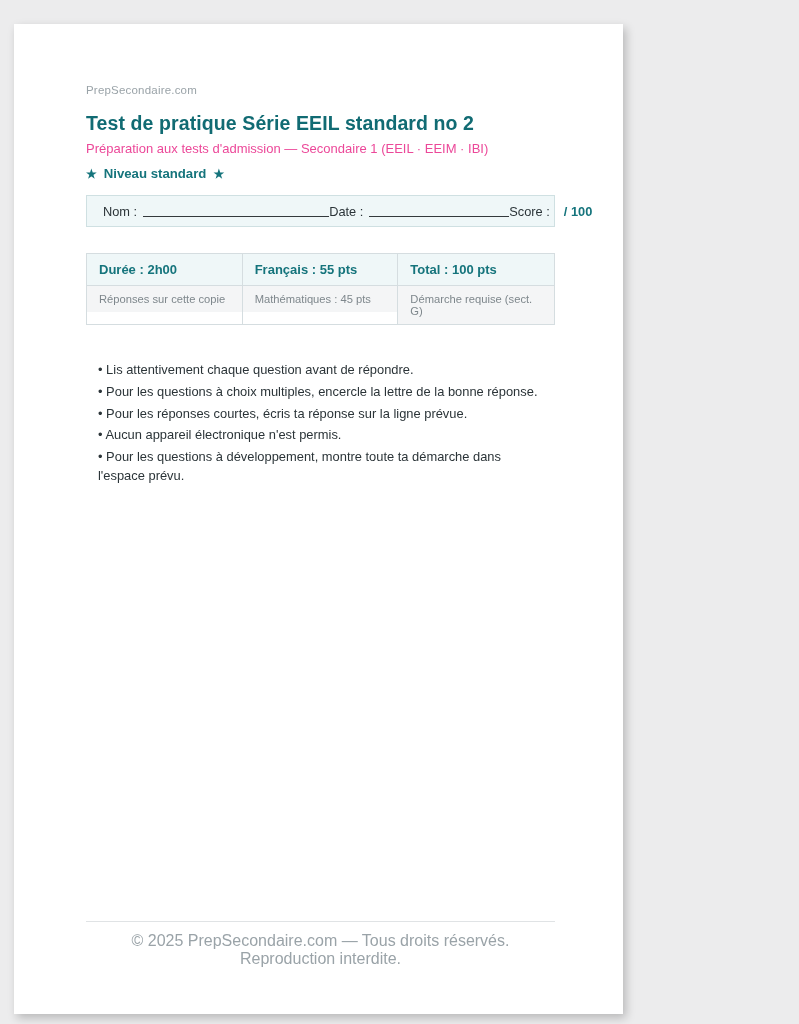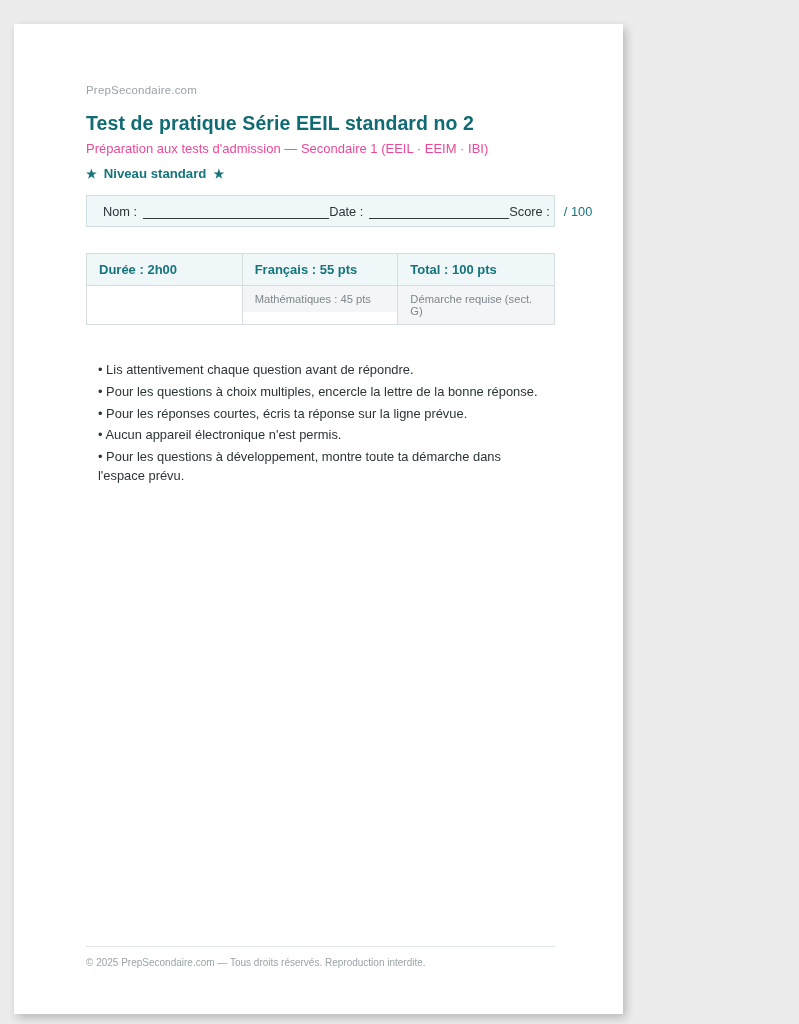--- a/index.html
+++ b/index.html
@@ -79,35 +79,35 @@
     height: 30px;
     display: flex;
     align-items: center;
     padding: 0 16px;
     font-size: 12.8px;
     color: #2b3438;
     margin-bottom: 26px;
   }
   .field {
     display: flex;
-    align-items: flex-end;
+    align-items: center;
     white-space: nowrap;
   }
   .field-label { margin-right: 6px; }
   .rule {
     display: inline-block;
     border-bottom: 1px solid #33393c;
     height: 11px;
   }
   .rule-nom { width: 186px; }
   .rule-date { width: 140px; }
   .gap-a { width: 28px; }
   .gap-b { width: 30px; }
   .score-val {
-    font-weight: normal;
+    font-weight: bold;
     color: #15747c;
     margin-left: 8px;
   }
 
   
   .info-table {
     border: 1px solid #d5dde0;
     display: grid;
     grid-template-columns: 1fr 1fr 1fr;
     margin-bottom: 36px;
@@ -152,22 +152,23 @@
     position: absolute;
     left: 72px;
     right: 68px;
     bottom: 46px;
   }
   .footer-rule {
     border-top: 1px solid #e0e3e5;
     margin-bottom: 10px;
   }
   .footer-text {
-    font-size: 10px;
+    font-size: 16px;
     color: #9aa3a8;
+    text-align: center;
   }
 </style>
 </head>
 <body>
 
 <div class="page-shadow-wrap">
   <div class="page">
 
     <div class="page-inner">
 
@@ -195,20 +196,21 @@
         <span class="gap-b"></span>
         <div class="field">
           <span class="field-label">Score :</span>
           <span class="score-val">/ 100</span>
         </div>
       </div>
 
       <div class="info-table">
         <div class="info-cell">
           <div class="info-head">Durée : 2h00</div>
+          <div class="info-sub">Réponses sur cette copie</div>
         </div>
         <div class="info-cell">
           <div class="info-head">Français : 55 pts</div>
           <div class="info-sub">Mathématiques : 45 pts</div>
         </div>
         <div class="info-cell">
           <div class="info-head">Total : 100 pts</div>
           <div class="info-sub">Démarche requise (sect. G)</div>
         </div>
       </div>

